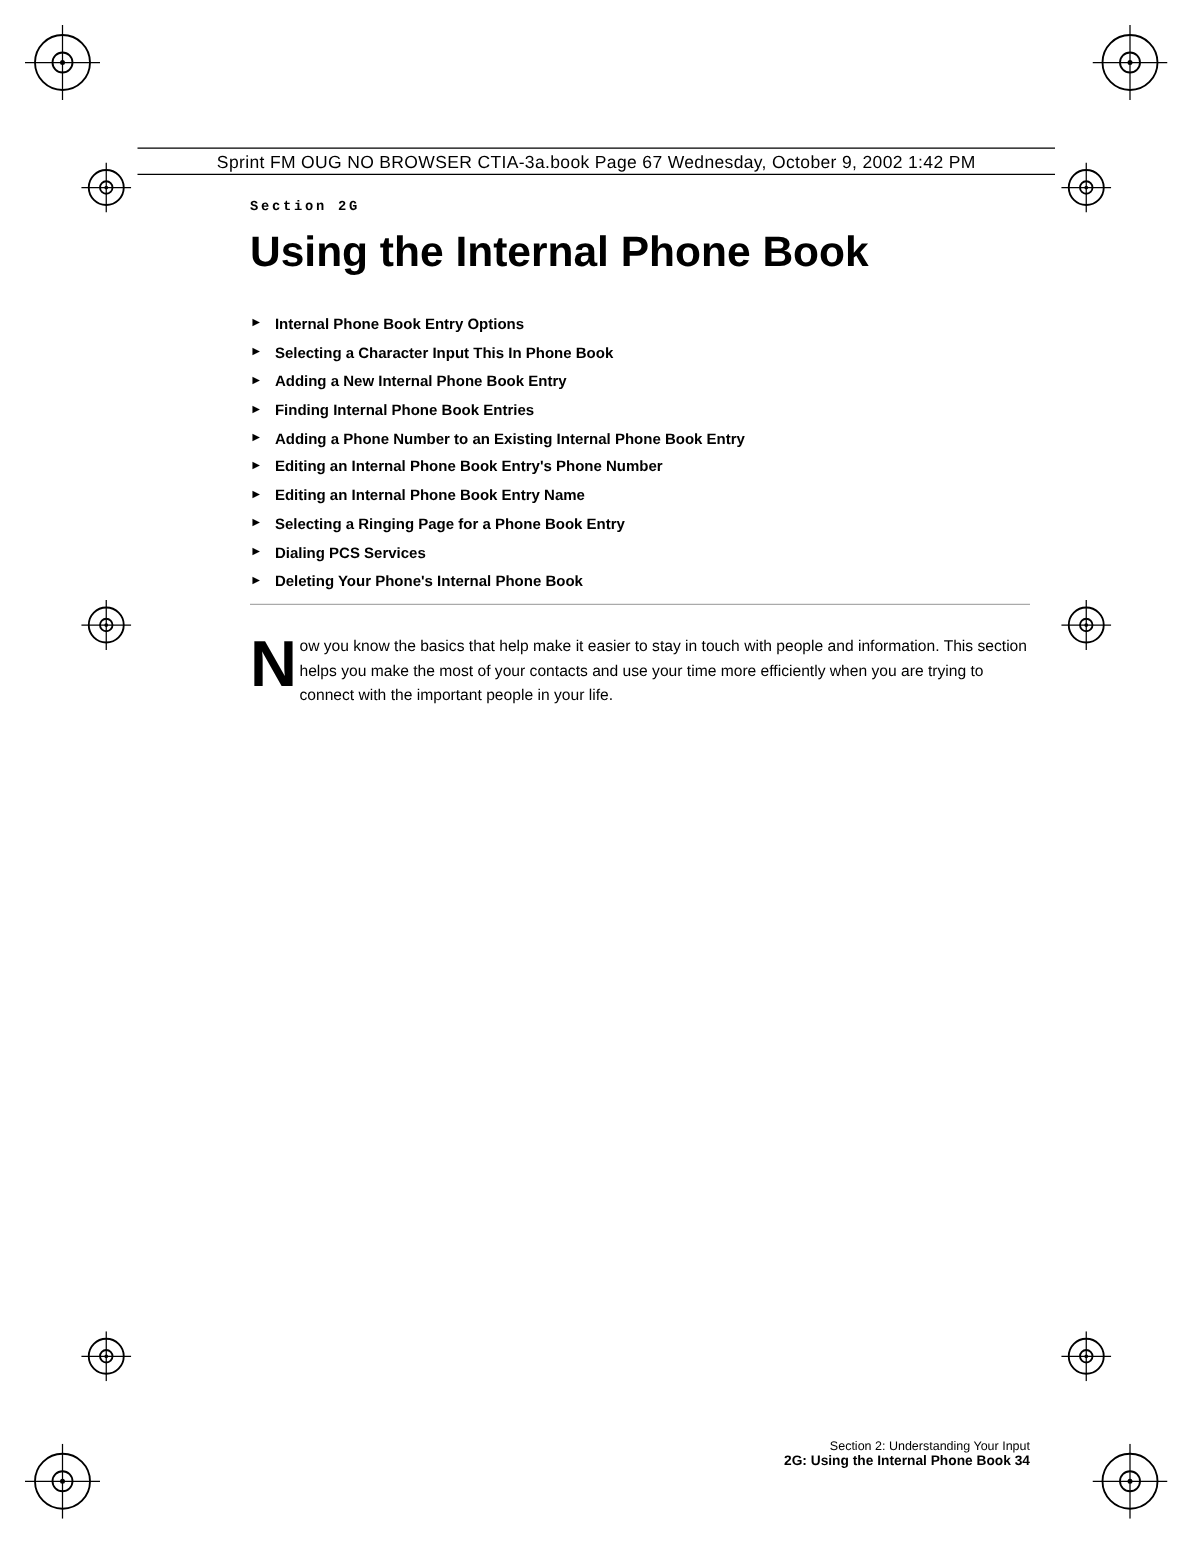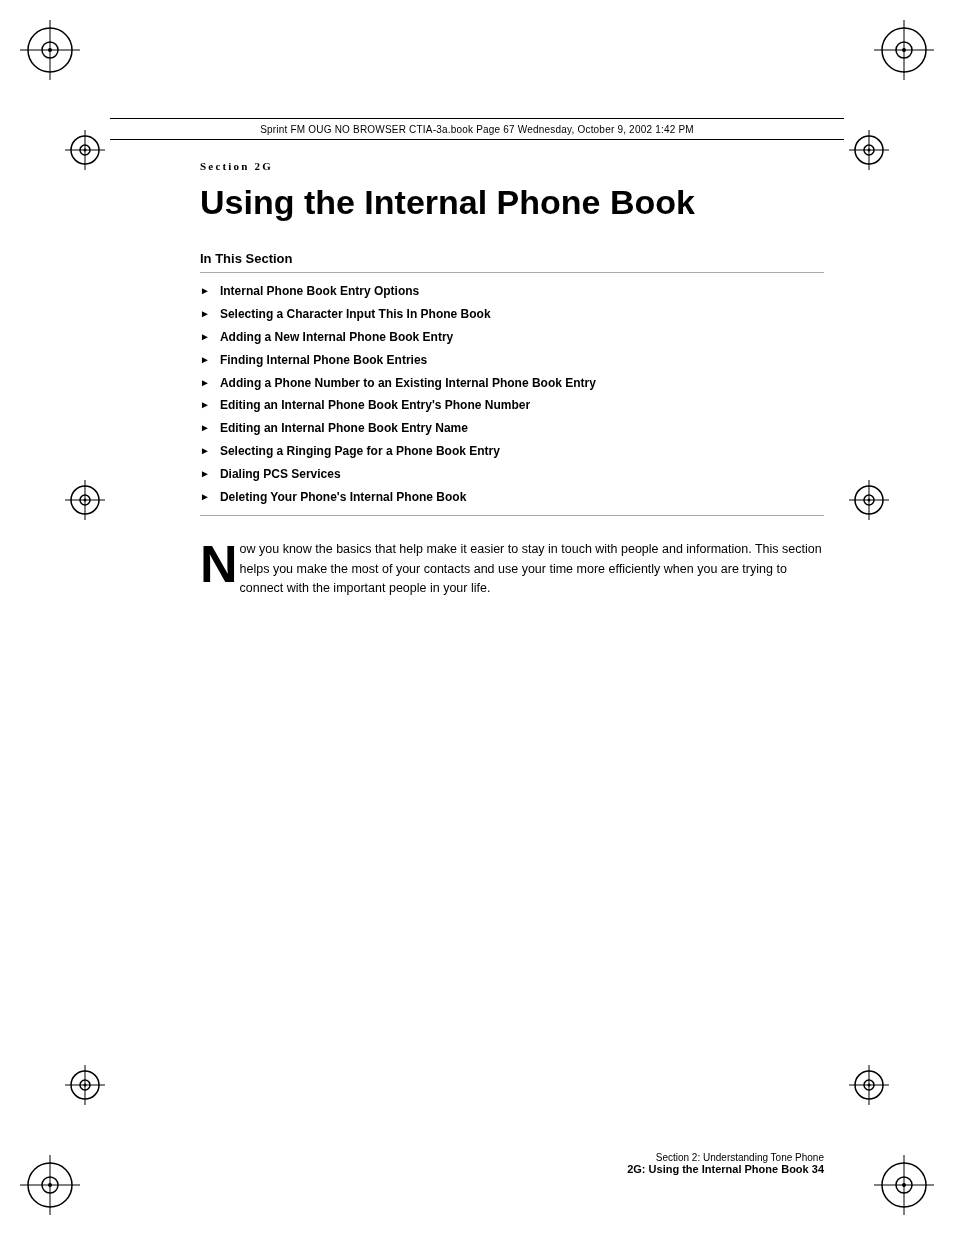--- a/index.html
+++ b/index.html
@@ -62,37 +62,37 @@
       height: 22px;
       border-top: 1px solid #000;
       border-bottom: 1px solid #000;
       display: flex;
       align-items: center;
       justify-content: center;
     }
 
     .header-strip-text {
       font-family: Arial, sans-serif;
-      font-size: 10px;
+      font-size: 14px;
       color: #000;
       letter-spacing: 0.02em;
     }
 
     
     .content {
       position: absolute;
       top: 160px;
       left: 200px;
       right: 130px;
       bottom: 180px;
     }
 
     
     .section-label {
-      font-family: Liberation Serif, serif;
+      font-family: Liberation Mono, monospace;
       font-size: 11px;
       font-weight: bold;
       letter-spacing: 0.2em;
       color: #000;
       margin-bottom: 12px;
     }
 
     
     .main-title {
       font-family: Arial, sans-serif;
@@ -313,21 +313,20 @@
     <span class="header-strip-text">Sprint FM OUG NO BROWSER CTIA-3a.book  Page 67  Wednesday, October 9, 2002  1:42 PM</span>
   </div>
 
   <div class="content">
 
     <div class="section-label">Section 2G</div>
 
     <div class="main-title">Using the Internal Phone Book</div>
 
     <div class="section-box">
-      <div class="section-box-title">In This Section</div>
 
       <ul class="section-box-items">
         <li>
           <span class="arrow-icon">►</span>
           <span>Internal Phone Book Entry Options</span>
         </li>
         <li>
           <span class="arrow-icon">►</span>
           <span>Selecting a Character Input This In Phone Book</span>
         </li>
@@ -370,17 +369,17 @@
 
     <div class="body-text">
       <div class="body-text-content">
         <span class="drop-cap">N</span><span>ow you know the basics that help make it easier to stay in touch with people and information. This section helps you make the most of your contacts and use your time more efficiently when you are trying to connect with the important people in your life.</span>
       </div>
     </div>
 
   </div>
 
   <div class="footer">
-    <div class="footer-line1">Section 2: Understanding Tone Phone</div>
+    <div class="footer-line1">Section 2: Understanding Your Input</div>
     <div class="footer-line2">2G: Using the Internal Phone Book    34</div>
   </div>
 
 </div>
 
 </body></html>

